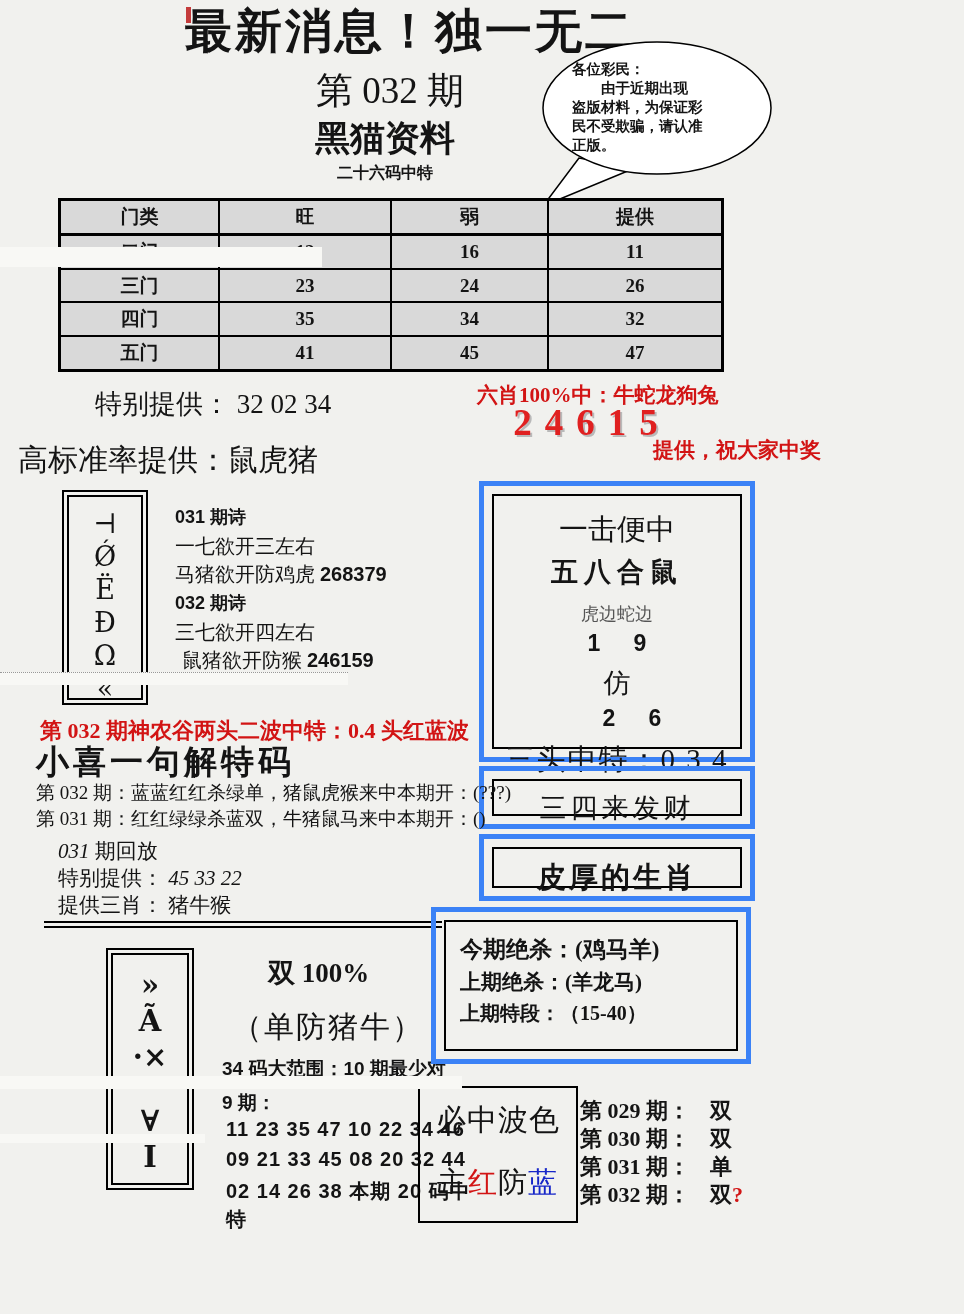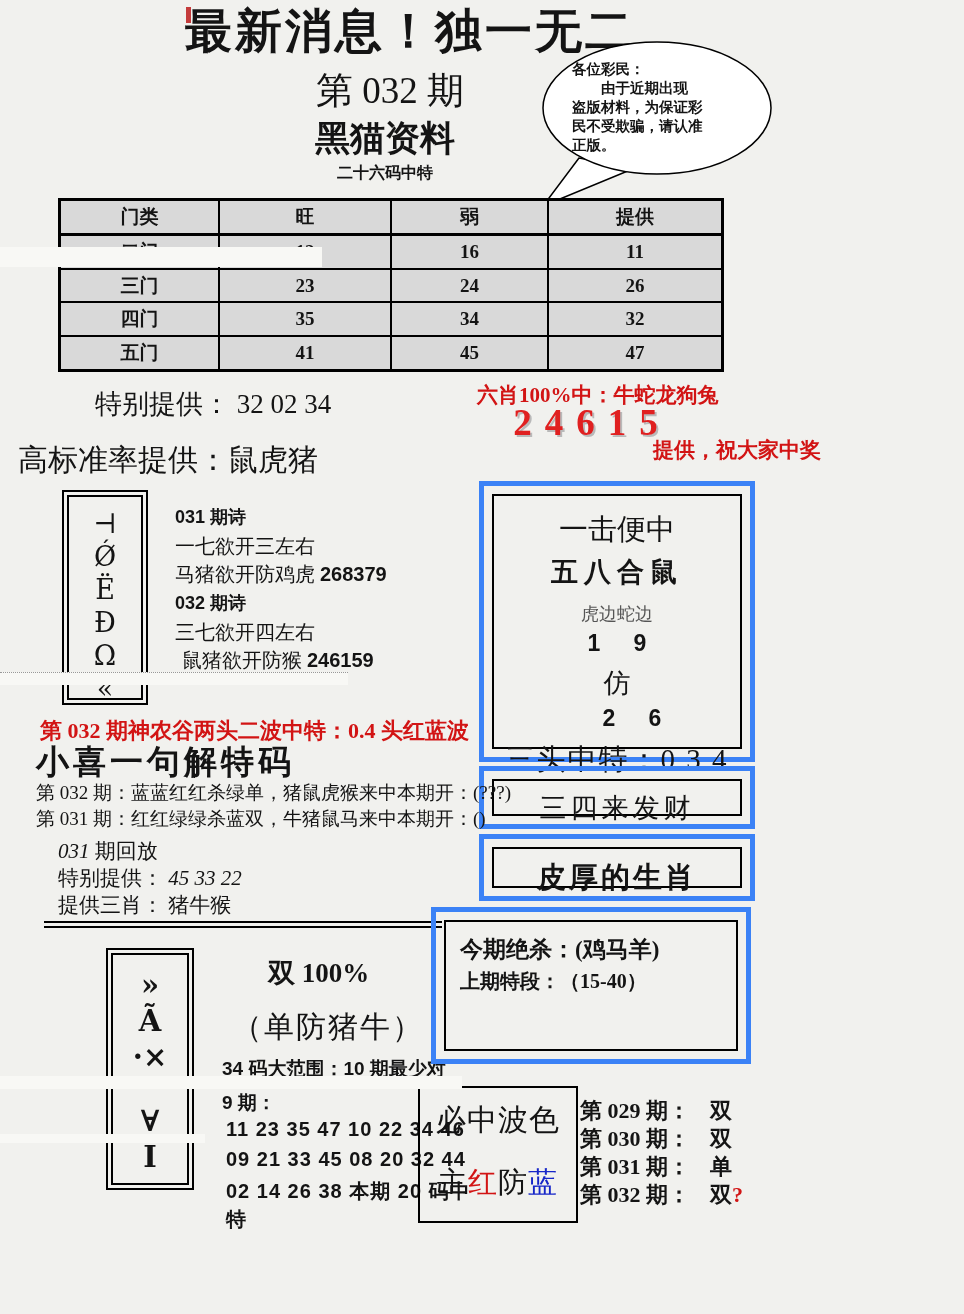--- a/index.html
+++ b/index.html
@@ -242,20 +242,21 @@
 <div class="abs rangeline" style="left:222px;top:1090px;">9 期：</div>
 <div class="abs numline" style="left:226px;top:1118px;">11 23 35 47 10 22 34 46</div>
 <div class="abs numline" style="left:226px;top:1148px;">09 21 33 45 08 20 32 44</div>
 <div class="abs numline" style="left:226px;top:1178px;">02 14 26 38  本期 20 码中</div>
 <div class="abs numline" style="left:226px;top:1206px;">特</div>
 
 <div class="abs tbox killbox">
   <div class="inner">
     <div class="content">
       <div class="kill-l">今期绝杀：(鸡马羊)</div>
+      <div class="kill-l3">上期绝杀：(羊龙马)</div>
       <div class="kill-l4">上期特段：（15-40）</div>
     </div>
   </div>
 </div>
 
 <div class="abs wavebox ctr">
   <div class="wave-title">必中波色</div>
   <div class="wave-main">
     <span>主</span><span class="red">红</span><span>防</span><span class="blue">蓝</span>
   </div>

